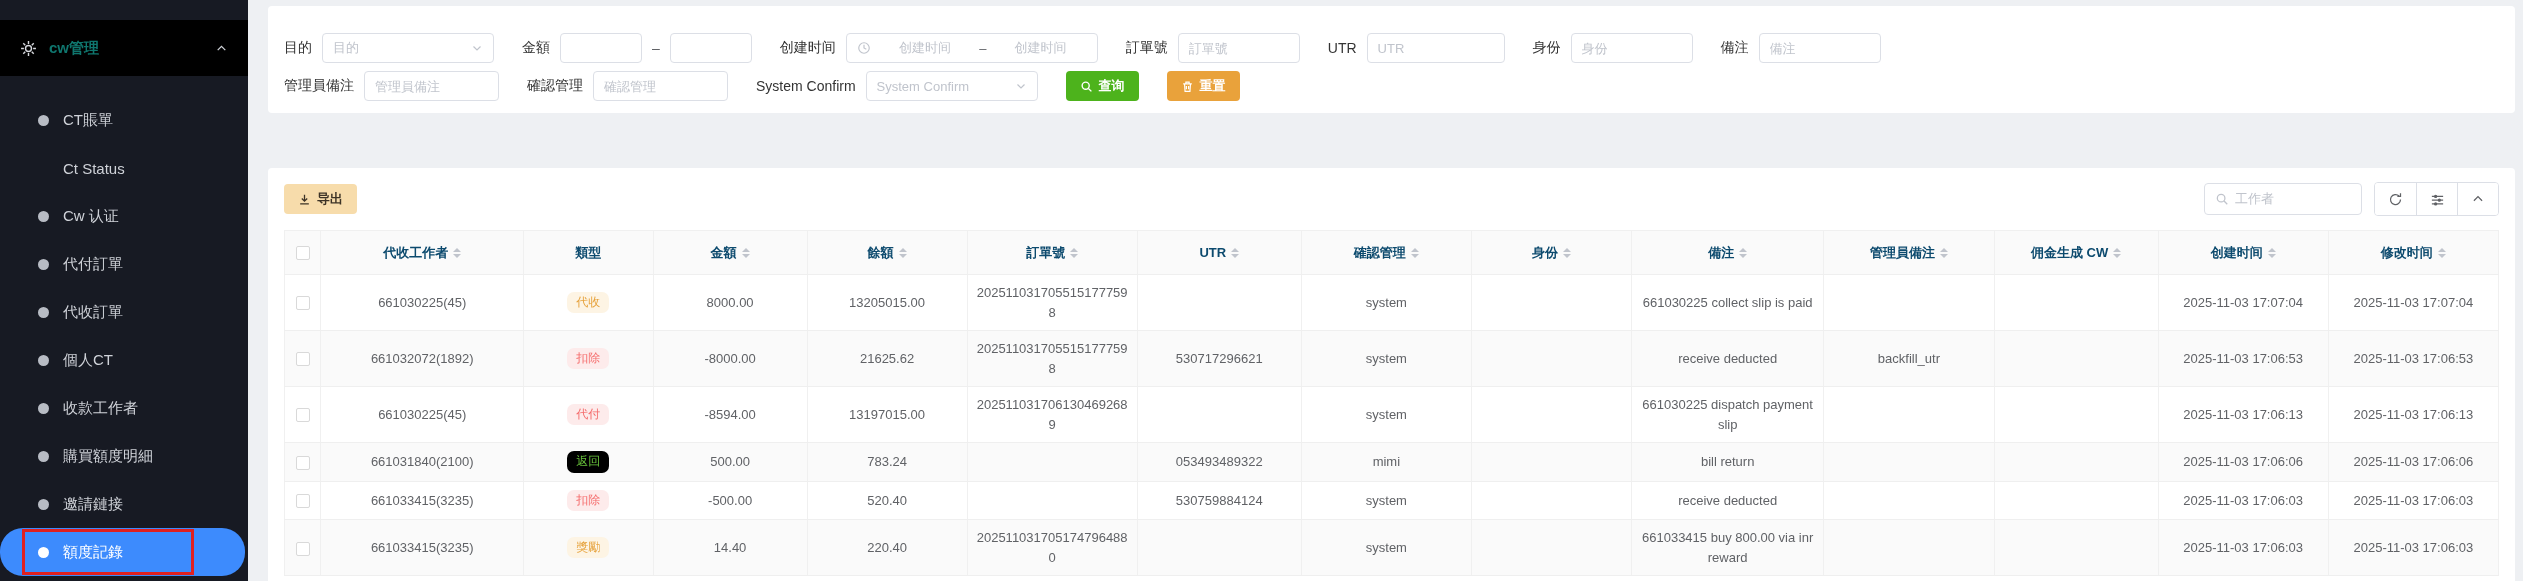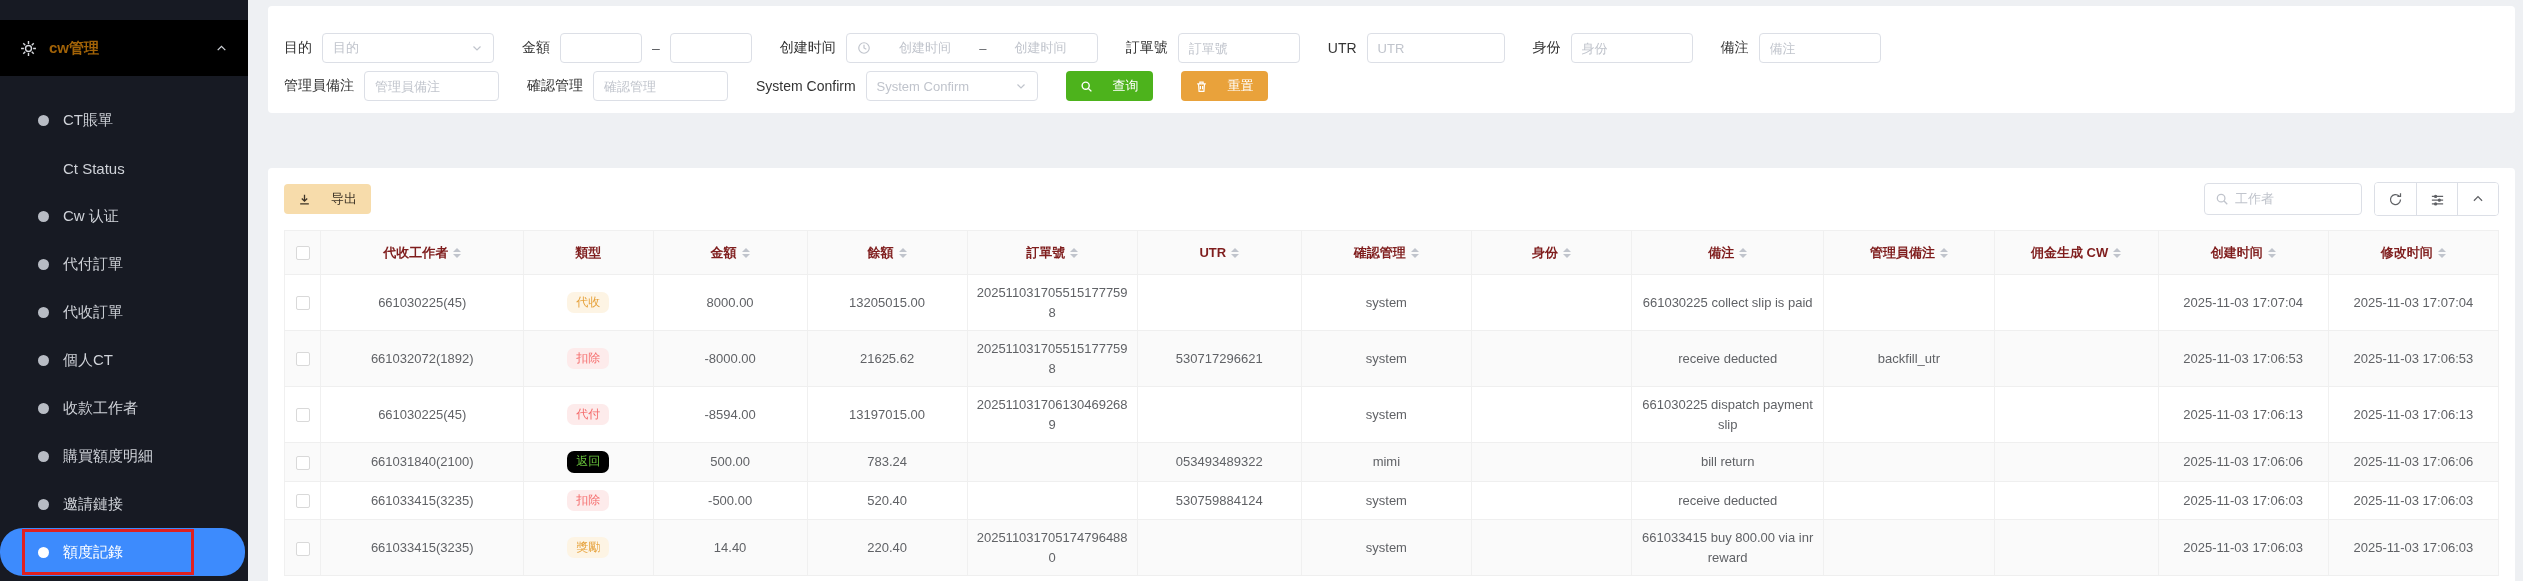--- a/index.html
+++ b/index.html
@@ -12,21 +12,21 @@
   }
 
   
   .sidebar {
     position: fixed; left: 0; top: 0; width: 248px; height: 581px;
     background: #171a23; z-index: 5;
   }
   .sidebar-header {
     margin-top: 20px; height: 56px; background: #000;
     display: flex; align-items: center; padding: 0 20px;
-    color: #a16207; font-weight: bold; font-size: 15px;
+    color: #0f766e; font-weight: bold; font-size: 15px;
   }
   .sidebar-header .title { margin-left: 12px; flex: 1; }
   .menu { padding-top: 20px; }
   .menu-item {
     height: 48px; display: flex; align-items: center;
     padding-left: 38px; color: #cfd2d8; font-size: 15px;
     cursor: pointer; position: relative;
   }
   .menu-item .bullet {
     width: 11px; height: 11px; border-radius: 50%;
@@ -63,22 +63,22 @@
   .input input { border: none; outline: none; width: 100%; font-size: 13px; background: transparent; }
   .input input::placeholder { color: #c0c4cc; }
   .placeholder { color: #c0c4cc; }
   .select { justify-content: space-between; cursor: pointer; }
   .date-range { gap: 8px; }
   .date-range .dr-text { flex: 1; text-align: center; color: #c0c4cc; }
   .dash { color: #606266; }
 
   .btn {
     height: 30px; border: none; border-radius: 4px; cursor: pointer;
-    display: inline-flex; align-items: center; gap: 20px;
-    padding: 0 14px; font-size: 13px; font-weight: normal;
+    display: inline-flex; align-items: center; gap: 6px;
+    padding: 0 14px; font-size: 13px; font-weight: bold;
   }
   .btn-search { background: #4db31c; color: #fff; }
   .btn-reset { background: #e9a23b; color: #fff; }
   .btn-export { background: #f7dcab; color: #3d3326; }
 
   
   .table-card { margin-top: 55px; padding: 14px 16px 0 16px; height: 500px; overflow: hidden; }
   .table-toolbar { display: flex; align-items: center; justify-content: space-between; }
   .toolbar-right { display: flex; align-items: center; gap: 12px; }
   .search-box {
@@ -96,21 +96,21 @@
   .icon-btn + .icon-btn { border-left: 1px solid #dcdfe6; }
 
   table { width: 100%; border-collapse: collapse; table-layout: fixed; margin-top: 14px; }
   th, td {
     border-right: 1px solid #f0f0f0; border-bottom: 1px solid #efefef;
     text-align: center; vertical-align: middle; padding: 8px 6px;
     font-size: 13px; color: #606266; line-height: 1.5; word-wrap: break-word;
   }
   th:first-child, td:first-child { border-left: 1px solid #f0f0f0; }
   thead th {
-    background: #fafafa; color: #7f1d1d; font-weight: bold; font-size: 13px;
+    background: #fafafa; color: #0c4a6e; font-weight: bold; font-size: 13px;
     height: 44px; border-top: 1px solid #f0f0f0; cursor: pointer;
   }
   tbody tr:nth-child(even) td { background: #fafafa; }
   td.cell-order { word-break: break-all; }
 
   .sort-caret { display: inline-flex; flex-direction: column; margin-left: 5px; vertical-align: middle; }
   .sort-caret i { width: 0; height: 0; border: 4px solid transparent; display:block; }
   .sort-caret .up { border-bottom-color: #c0c4cc; margin-bottom: 2px; }
   .sort-caret .down { border-top-color: #c0c4cc; }
 

